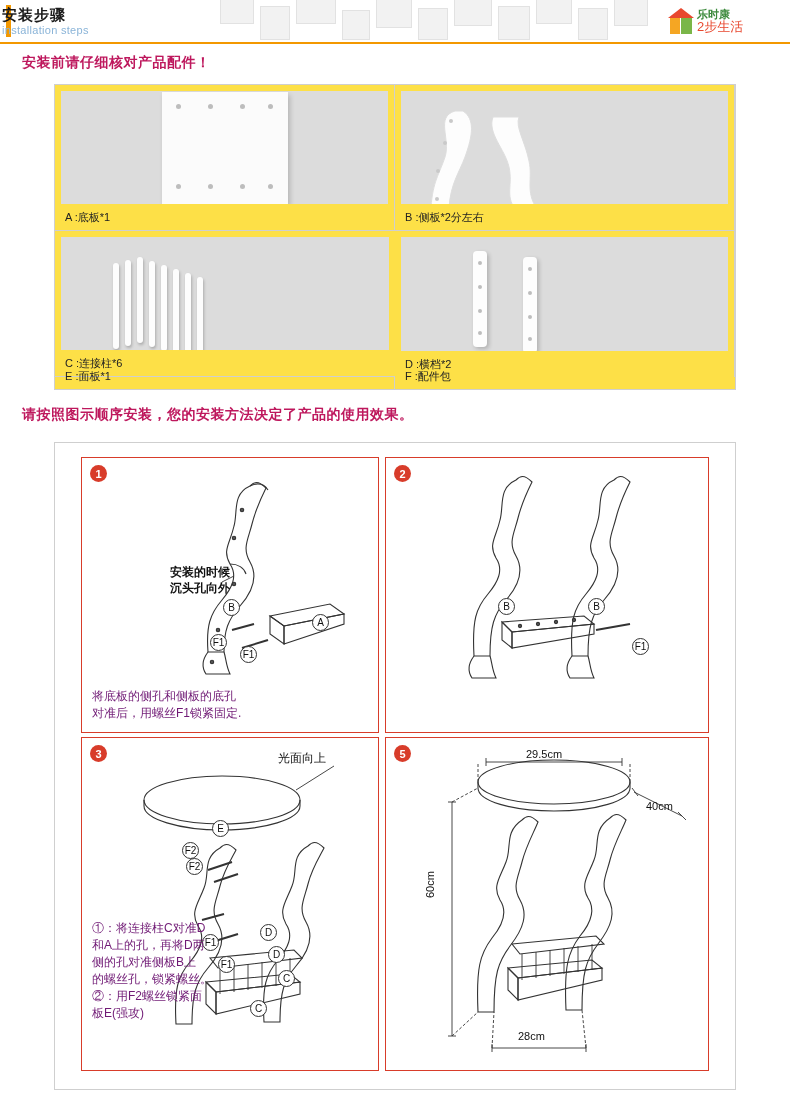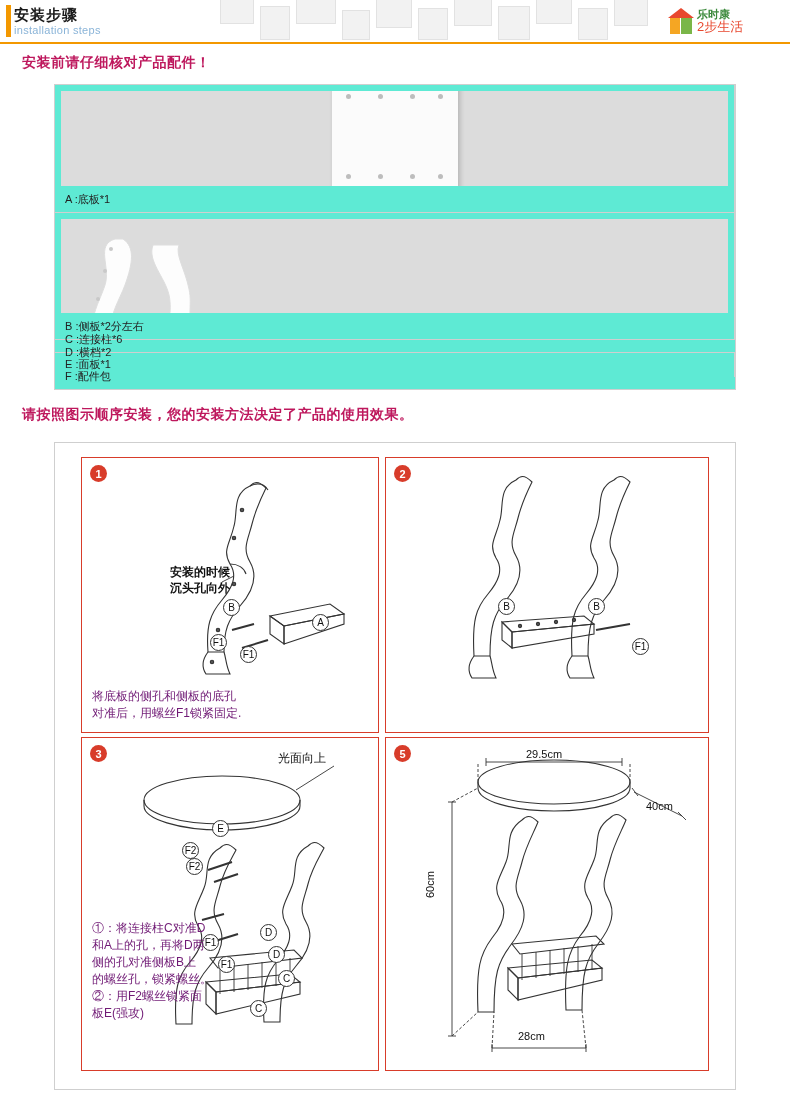--- a/index.html
+++ b/index.html
@@ -20,21 +20,21 @@
   }
   .header-squares {
     position:absolute; left:220px; top:0; width:430px; height:42px;
     overflow:hidden;
   }
   .header-squares i {
     position:absolute; display:block;
     background:#f2f2f2; border:1px solid #e2e2e2;
   }
   .title-block {
-    position:absolute; left:0; top:0; height:42px; padding-left:14px;
+    position:absolute; left:0; top:0; height:42px; padding-left:2px;
     display:flex; flex-direction:column; justify-content:center;
   }
   .title-bar {
     position:absolute; left:6px; top:5px; width:5px; height:32px; background:#f39800;
   }
   .title-cn {
     font-size:15px; font-weight:bold; color:#1a1a1a; line-height:17px;
     letter-spacing:1px;
   }
   .title-en {
@@ -60,22 +60,22 @@
   
   .caption {
     color:#be185d; font-size:14px; font-weight:bold; letter-spacing:0.5px;
   }
   #cap1 { position:absolute; left:22px; top:54px; }
   #cap2 { position:absolute; left:22px; top:406px; }
 
   
   .parts {
     position:absolute; left:54px; top:84px; width:682px; height:306px;
-    border:1px solid #cfcfcf; background:#5eead4;
-    display:grid; grid-template-columns:1fr; grid-template-rows:1fr 1fr;text-align:right;
+    border:1px solid #cfcfcf; background:#fde047;
+    display:grid; grid-template-columns:1fr 1fr; grid-template-rows:1fr 1fr;text-align:right;
   }
   .part {
     border-right:1px solid #cfcfcf; border-bottom:1px solid #cfcfcf;
     padding:6px; position:relative;
   }
   .parts .part:nth-child(3n) { border-right:none; }
   .parts .part:nth-child(n+4) { border-bottom:none; }
   .part-img {
     position:absolute; left:6px; top:6px; right:6px; bottom:26px;
     background:#dcdcdc; overflow:hidden;

